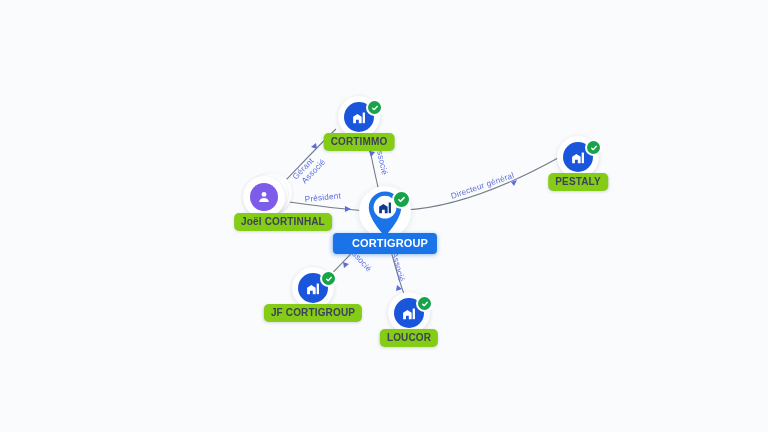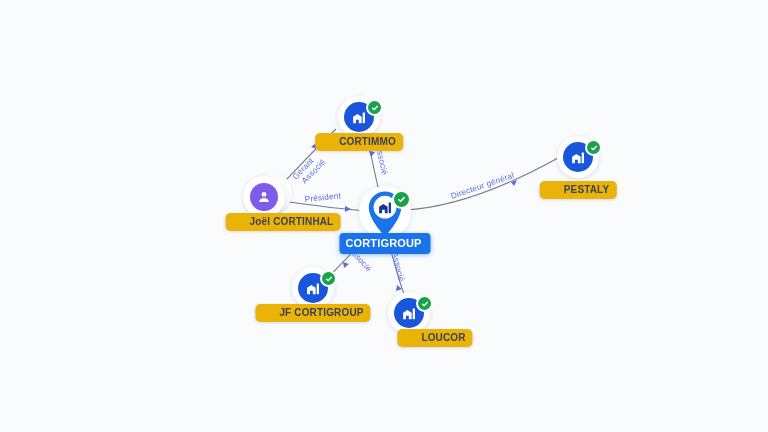--- a/index.html
+++ b/index.html
@@ -84,34 +84,34 @@
     display: flex;
     align-items: center;
     justify-content: center;
   }
 
   
   .node-label {
     position: absolute;
     transform: translateX(-50%);
     white-space: nowrap;
-    background: #eab308;
+    background: #84cc16;
     color: #3c4257;
     font-size: 10px;
     font-weight: 700;
     letter-spacing: 0.15px;
-    padding: 3px 7px 4px 24px;
+    padding: 3px 7px 4px 7px;
     border-radius: 5px;
     box-shadow: 0 1px 3px rgba(40,50,80,0.18);
   }
   .node-label.primary {
     background: #1a73e8;
     color: #ffffff;
     font-size: 11px;
-    padding: 4px 9px 5px 6px;
+    padding: 4px 9px 5px 19px;
     border-radius: 4px;
     box-shadow: 0 1px 4px rgba(26,115,232,0.45);
   }
 </style>
 </head>
 <body>
 
 <div id="canvas" style="background: rgb(250, 251, 253);">
 
   <svg id="edge-layer" viewBox="0 0 768 432" xmlns="http://www.w3.org/2000/svg">
@@ -177,21 +177,21 @@
       <svg width="17" height="17" viewBox="0 0 24 24" aria-hidden="true">
         <path fill="#ffffff" d="M3 20V11l6-4 6 4v9h-4v-5H7v5H3z"></path>
         <rect fill="#ffffff" x="16.5" y="5" width="3.2" height="15"></rect>
       </svg>
     </div>
     <div class="check-badge" style="left:7px; top:-18px; width:13px; height:13px;">
       <svg width="8" height="8" viewBox="0 0 24 24" aria-hidden="true">
         <path fill="none" stroke="#ffffff" stroke-width="4" stroke-linecap="round" stroke-linejoin="round" d="M5 12.5l4.5 4.5L19 7"></path>
       </svg>
     </div>
-    <div class="node-label" style="left:0px; top:24px;">PESTALY</div>
+    <div class="node-label" style="left:0px; top:16px;">PESTALY</div>
   </div>
 
   <div class="node" style="left:313px; top:288px;">
     <div class="node-halo" style="left:-21px; top:-21px; width:42px; height:42px;"></div>
     <div class="icon-circle company" style="left:-15px; top:-15px; width:30px; height:30px;">
       <svg width="17" height="17" viewBox="0 0 24 24" aria-hidden="true">
         <path fill="#ffffff" d="M3 20V11l6-4 6 4v9h-4v-5H7v5H3z"></path>
         <rect fill="#ffffff" x="16.5" y="5" width="3.2" height="15"></rect>
       </svg>
     </div>
@@ -209,21 +209,21 @@
       <svg width="17" height="17" viewBox="0 0 24 24" aria-hidden="true">
         <path fill="#ffffff" d="M3 20V11l6-4 6 4v9h-4v-5H7v5H3z"></path>
         <rect fill="#ffffff" x="16.5" y="5" width="3.2" height="15"></rect>
       </svg>
     </div>
     <div class="check-badge" style="left:7px; top:-18px; width:13px; height:13px;">
       <svg width="8" height="8" viewBox="0 0 24 24" aria-hidden="true">
         <path fill="none" stroke="#ffffff" stroke-width="4" stroke-linecap="round" stroke-linejoin="round" d="M5 12.5l4.5 4.5L19 7"></path>
       </svg>
     </div>
-    <div class="node-label" style="left:0px; top:16px;margin-left:26px;">LOUCOR</div>
+    <div class="node-label" style="left:0px; top:16px;">LOUCOR</div>
   </div>
 
   <div class="node" style="left:385px; top:212px;">
     <div class="node-halo" style="left:-26px; top:-26px; width:52px; height:52px; box-shadow:0 1px 6px rgba(40,50,80,0.12);"></div>
     <div class="pin-wrap" style="left:-19px; top:-22px; width:38px; height:48px;">
       <svg width="38" height="48" viewBox="0 0 38 48" aria-hidden="true">
         <path fill="#1a73e8" d="M19 1.5c-9 0-16.2 7.1-16.2 15.9 0 11.4 13.3 25.6 15 27.4.7.8 1.7.8 2.4 0 1.7-1.8 15-16 15-27.4C35.2 8.6 28 1.5 19 1.5z"></path>
         <circle fill="#ffffff" cx="19" cy="17.2" r="11.4"></circle>
       </svg>
     </div>

